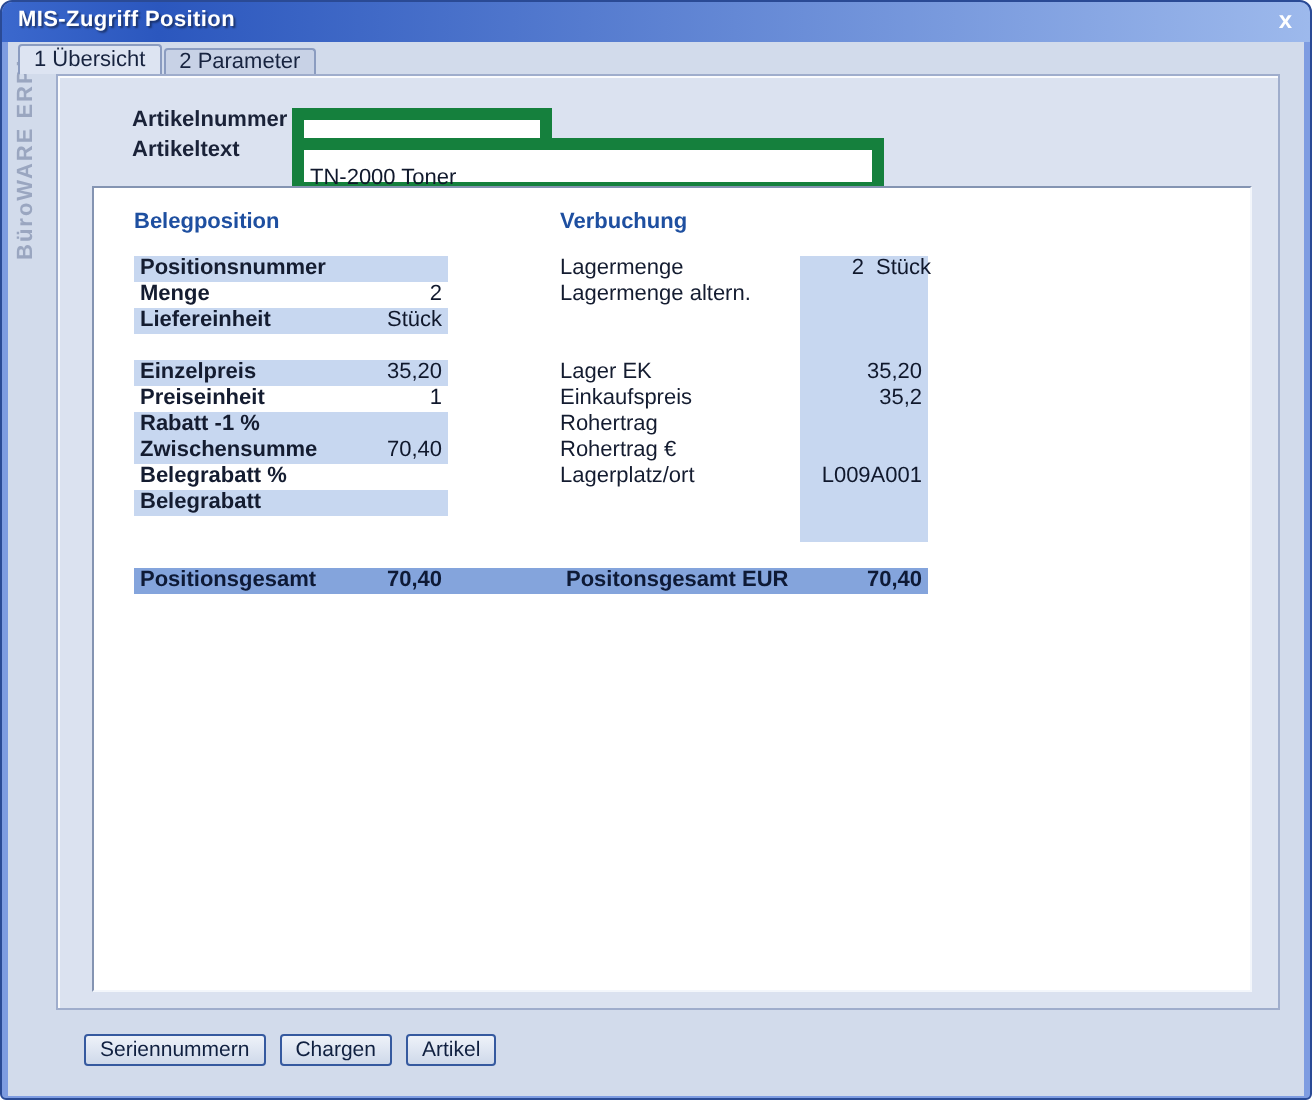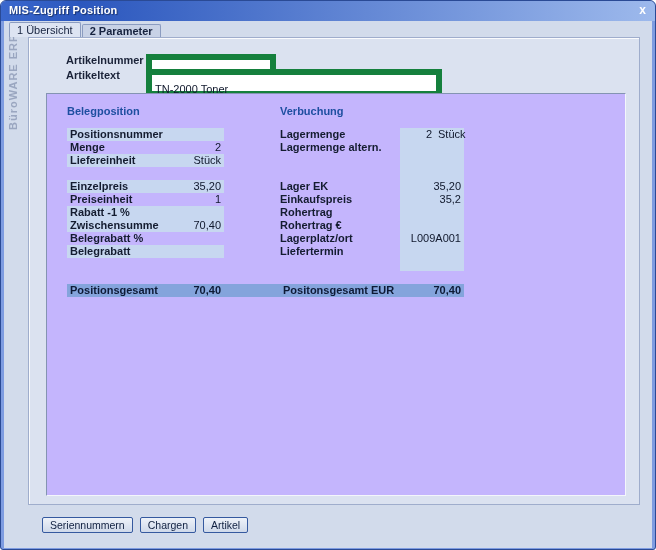--- a/index.html
+++ b/index.html
@@ -7,52 +7,52 @@
   *{box-sizing:border-box;}
 
   .frame{width:656px;height:550px;border:1px solid #2a4a95;border-radius:6px 6px 3px 3px;overflow:hidden;background:#7e9ce1;}
   .titlebar{height:20px;background:linear-gradient(90deg,#3b68cd 0%,#2b57be 12%,#9db9ec 100%);border-radius:5px 5px 0 0;position:relative;color:#fff;}
   .title{position:absolute;left:8px;top:3px;font-size:11px;font-weight:bold;text-shadow:1px 1px 1px rgba(0,0,0,.45);letter-spacing:.2px;}
   .close{position:absolute;right:9px;top:2px;font-size:12px;font-weight:bold;cursor:pointer;line-height:14px;}
 
   .client{position:relative;margin:0 3px 3px 3px;height:527px;background:#d2dbeb;}
 
   .tabstrip{position:absolute;top:1px;left:5px;display:flex;align-items:flex-end;gap:1px;z-index:3;}
-  .tab{font-size:11px;padding:0 7px;background:#c8d2e6;border:1px solid #8b9cc0;border-bottom:none;border-radius:2px 2px 0 0;height:13px;line-height:13px;color:#17233f;cursor:pointer;font-weight:bold;}
+  .tab{font-size:11px;padding:0 7px;background:#c8d2e6;border:1px solid #8b9cc0;border-bottom:none;border-radius:2px 2px 0 0;height:13px;line-height:13px;color:#17233f;cursor:pointer;}
   .tab.active{background:#dde4f2;height:15px;line-height:15px;font-weight:normal;}
 
   .brand{position:absolute;left:3px;top:8px;width:17px;height:200px;overflow:hidden;}
   .brand span{display:block;writing-mode:vertical-rl;transform:rotate(180deg);font-size:11px;font-weight:bold;color:#9aa6c0;letter-spacing:1px;white-space:nowrap;}
 
   .outer-panel{position:absolute;left:24px;top:16px;width:612px;height:468px;background:#dbe2f0;border:1px solid #9fadcc;box-shadow:inset 1px 1px 0 rgba(255,255,255,.85);}
 
   .field-row{position:absolute;font-size:11px;height:14px;line-height:13px;white-space:nowrap;}
   .field-row.f1{left:37px;top:16px;}
   .field-row.f2{left:37px;top:31px;}
   .flabel{display:inline-block;width:80px;font-weight:bold;color:#1a2238;}
   .finput{display:inline-block;background:#ffffff;border:6px solid #15803d;height:14px;line-height:12px;padding:8px 3px;font-size:11px;vertical-align:top;color:#10182c;}
   .w130{width:130px;}
   .w295{width:296px;}
 
-  .inner-panel{position:absolute;left:17px;top:55px;width:580px;height:403px;background:#c4b5fd;border:1px solid;border-color:#8494b2 #f3f6fb #f3f6fb #8494b2;}
+  .inner-panel{position:absolute;left:17px;top:55px;width:580px;height:403px;background:#ffffff;border:1px solid;border-color:#8494b2 #f3f6fb #f3f6fb #8494b2;}
   .hdr{position:absolute;top:11px;font-weight:bold;font-size:11px;color:#1e4fa0;}
   .hdr-left{left:20px;}
   .hdr-right{left:233px;}
 
   .vblock{position:absolute;left:353px;top:34px;width:64px;height:143px;background:#c7d7f0;}
 
   .col{position:absolute;top:34px;font-size:11px;color:#10182c;}
   .col-left{left:20px;width:157px;}
   .col-right{left:233px;width:184px;}
   .row{height:13px;line-height:13px;display:flex;}
   .row.gap{background:transparent;}
   .lrow .rlabel{flex:1;padding-left:3px;font-weight:bold;color:#141c30;white-space:nowrap;}
   .lrow .rvalue{padding-right:3px;text-align:right;min-width:44px;}
   .lrow.hl{background:#c7d7f0;}
-  .rrow .rlabel{width:140px;font-weight:bold;color:#141c30;white-space:nowrap;}
+  .rrow .rlabel{width:140px;font-weight:normal;color:#141c30;white-space:nowrap;}
   .rrow .vcell{width:64px;text-align:right;padding-right:3px;}
   .rrow .vcell.with-unit{display:flex;padding-right:0;text-align:left;}
   .vnum{flex:1;text-align:right;}
   .vunit{width:32px;text-align:left;padding-left:6px;}
 
   .total-bar{position:absolute;left:20px;top:190px;width:397px;height:13px;line-height:13px;background:#84a4dc;display:flex;font-size:11px;font-weight:bold;color:#0e1a36;}
   .tleft{width:157px;display:flex;justify-content:space-between;padding:0 3px;}
   .tsp{width:56px;}
   .tright{width:184px;display:flex;justify-content:space-between;padding:0 3px;}
 
@@ -160,24 +160,20 @@
               <span class="vcell"></span>
             </div>
           <div class="row rrow">
               <span class="rlabel">Rohertrag €</span>
               <span class="vcell"></span>
             </div>
           <div class="row rrow">
               <span class="rlabel">Lagerplatz/ort</span>
               <span class="vcell">L009A001</span>
             </div>
-          <div class="row rrow">
-              <span class="rlabel">Liefertermin</span>
-              <span class="vcell"></span>
-            </div>
         </div>
 
         <div class="total-bar">
           <div class="tleft">
               <span>Positionsgesamt</span>
               <span>70,40</span>
             </div>
           <div class="tsp"></div>
           <div class="tright">
               <span>Positonsgesamt EUR</span>

